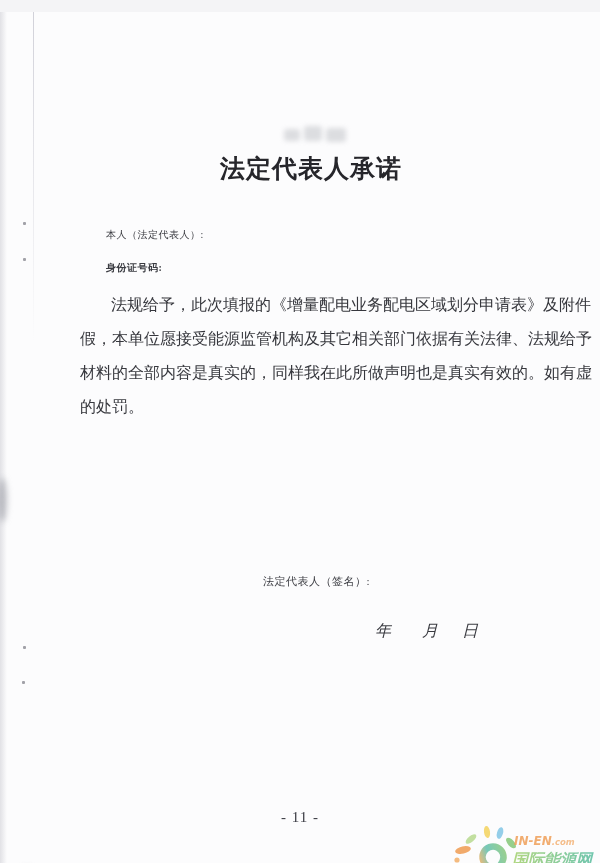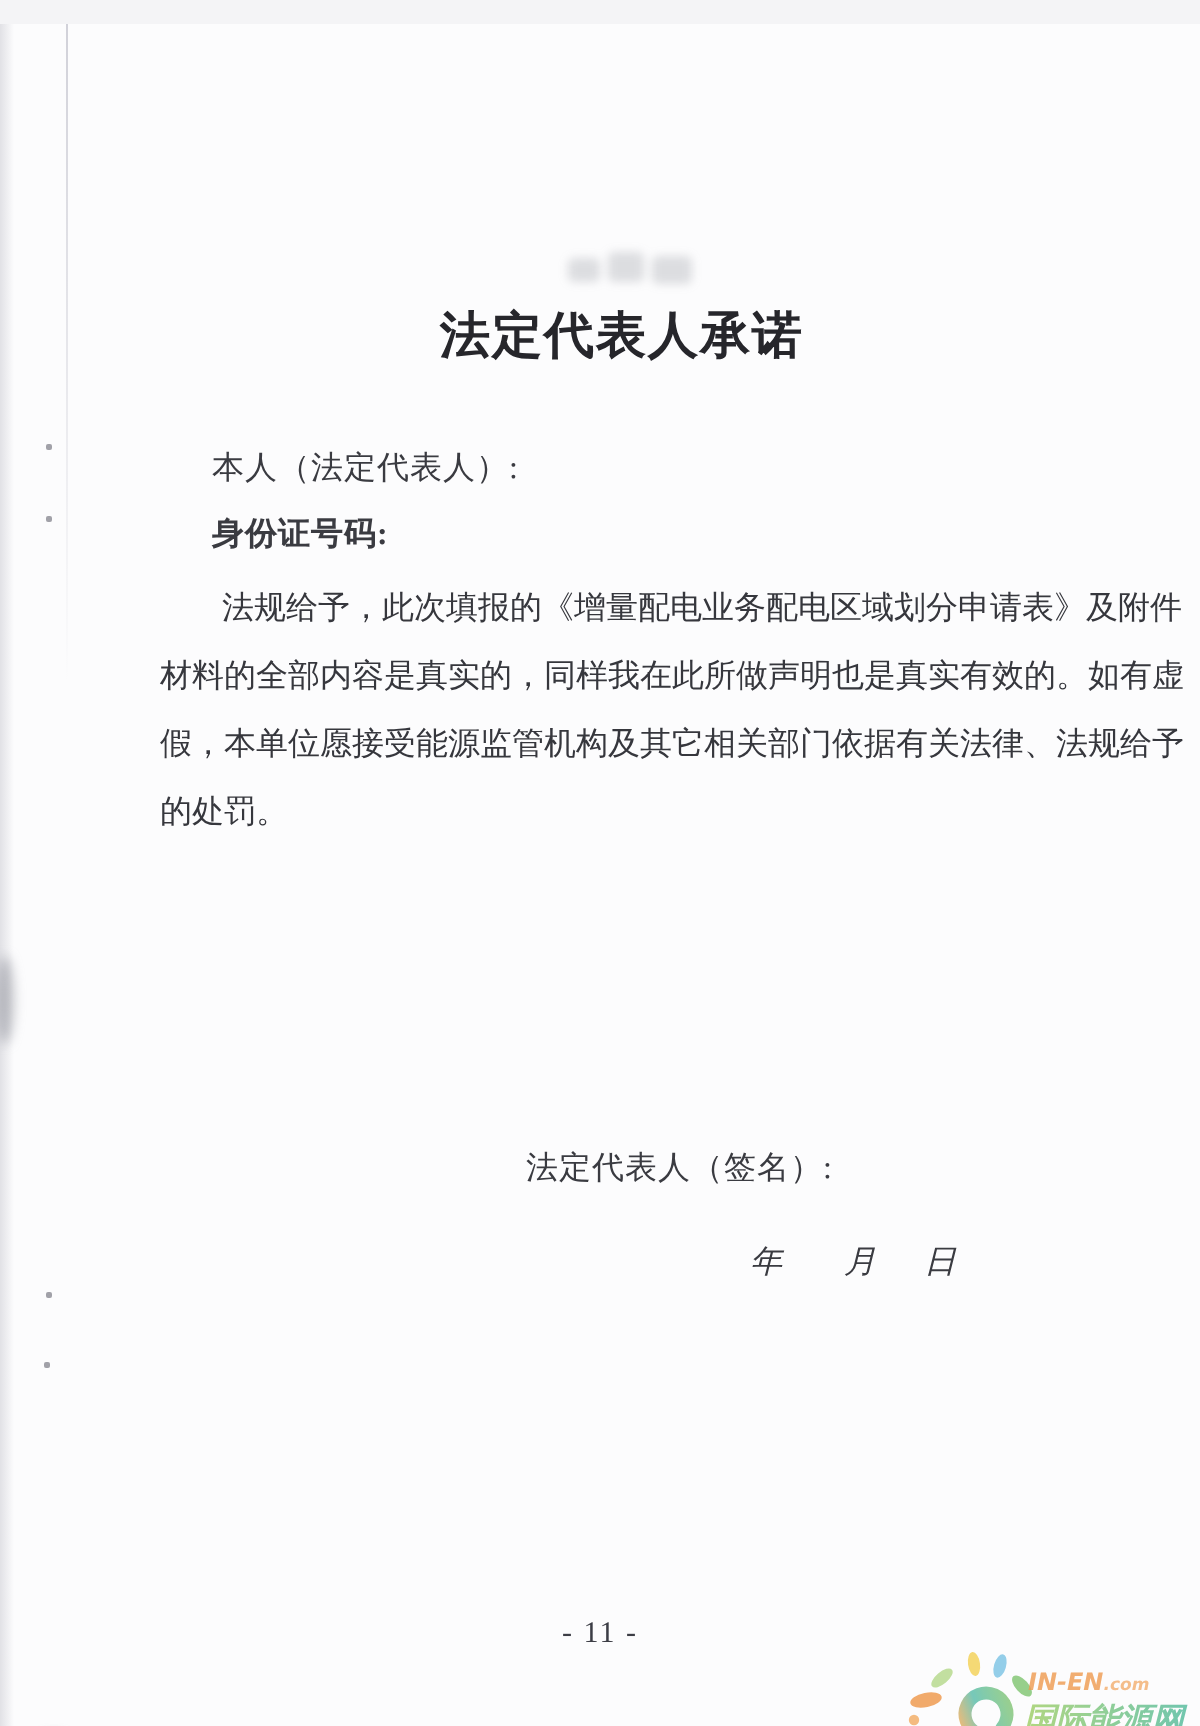--- a/index.html
+++ b/index.html
@@ -24,28 +24,28 @@
   .ghost i:nth-child(1){left:2px;top:6px;width:16px;height:12px;}
   .ghost i:nth-child(2){left:22px;top:3px;width:18px;height:15px;}
   .ghost i:nth-child(3){left:44px;top:5px;width:20px;height:14px;}
   
   .title{
     position:absolute;left:0;right:0;top:140px;height:32px;line-height:32px;
     text-align:center;transform:translateX(11px);
     font-family:"Liberation Sans","DejaVu Sans",sans-serif;
     font-weight:700;font-size:25px;letter-spacing:1px;color:#26262b;
   }
-  .field-line{position:absolute;left:106px;font-size:16px;line-height:20px;letter-spacing:.5px;color:#3a3b41;}
+  .field-line{position:absolute;left:106px;font-size:10px;line-height:20px;letter-spacing:.5px;color:#3a3b41;}
   .f1{top:213px;} .f2{top:246px;font-weight:bold;}
   .statement{position:absolute;left:80px;top:276px;width:437px;font-size:16px;color:#36373d;}
   .stline{display:block;height:34px;line-height:34px;white-space:nowrap;
     text-align:justify;text-align-last:justify;}
   .stline.first{padding-left:31px;}
   .stline.last{text-align-last:left;}
-  .sig-label{position:absolute;left:263px;top:562px;font-size:16px;letter-spacing:.5px;color:#3a3b41;}
+  .sig-label{position:absolute;left:263px;top:562px;font-size:11px;letter-spacing:.5px;color:#3a3b41;}
   .date-row{position:absolute;left:375px;top:609px;font-size:16px;color:#3a3b41;font-style:italic;}
   .date-row span{display:inline-block;}
   .date-row .y{margin-right:31px;} .date-row .m{margin-right:24px;}
   .page-num{position:absolute;left:0;right:0;top:797px;text-align:center;
     font-size:15px;letter-spacing:1px;color:#3c3d45;}
   
   .wm{position:absolute;right:0;bottom:0;width:152px;height:52px;}
 </style>
 </head>
 <body>
@@ -66,22 +66,22 @@
       <i></i>
     </div>
 
   <div class="title">法定代表人承诺</div>
 
   <div class="field-line f1">本人（法定代表人）:</div>
   <div class="field-line f2">身份证号码:</div>
 
   <div class="statement">
     <span class="stline first">法规给予，此次填报的《增量配电业务配电区域划分申请表》及附件</span>
+    <span class="stline">假，本单位愿接受能源监管机构及其它相关部门依据有关法律、法规给予</span>
     <span class="stline">材料的全部内容是真实的，同样我在此所做声明也是真实有效的。如有虚</span>
-    <span class="stline">假，本单位愿接受能源监管机构及其它相关部门依据有关法律、法规给予</span>
     <span class="stline last">的处罚。</span>
   </div>
 
   <div class="sig-label">法定代表人（签名）:</div>
 
   <div class="date-row">
     <span class="y">年</span><span class="m">月</span><span class="d">日</span>
   </div>
 
   <div class="page-num">- 11 -</div>

